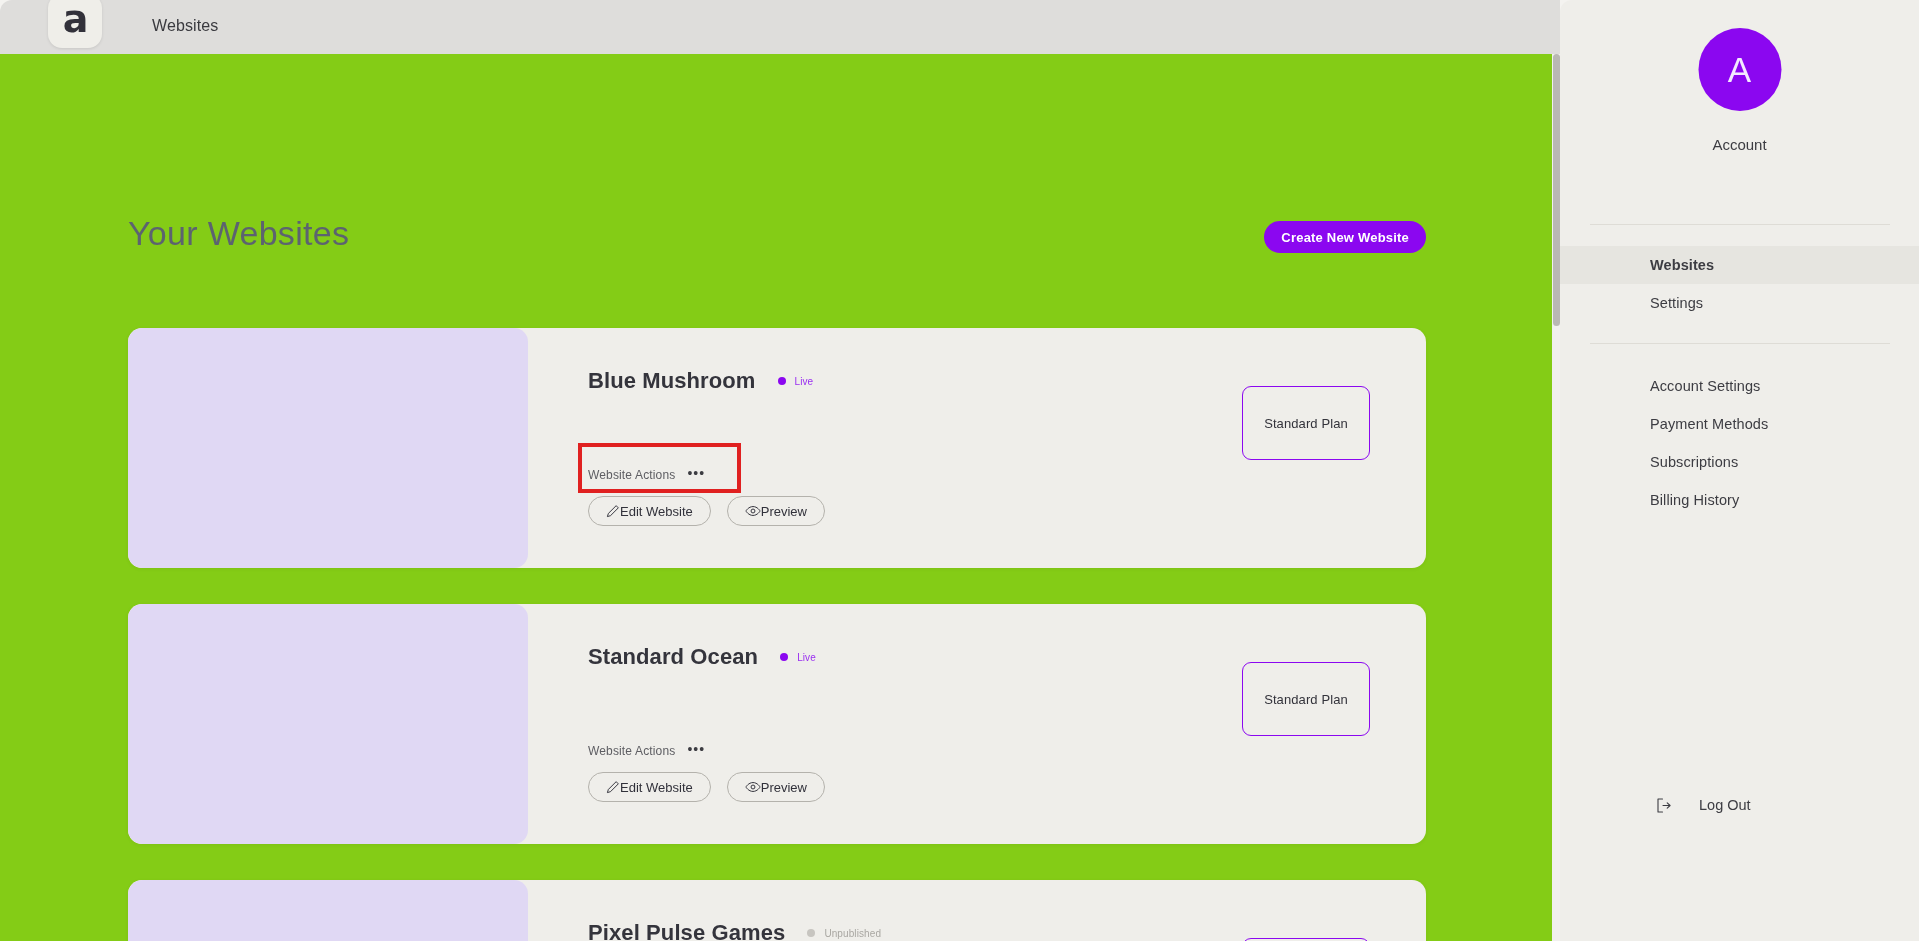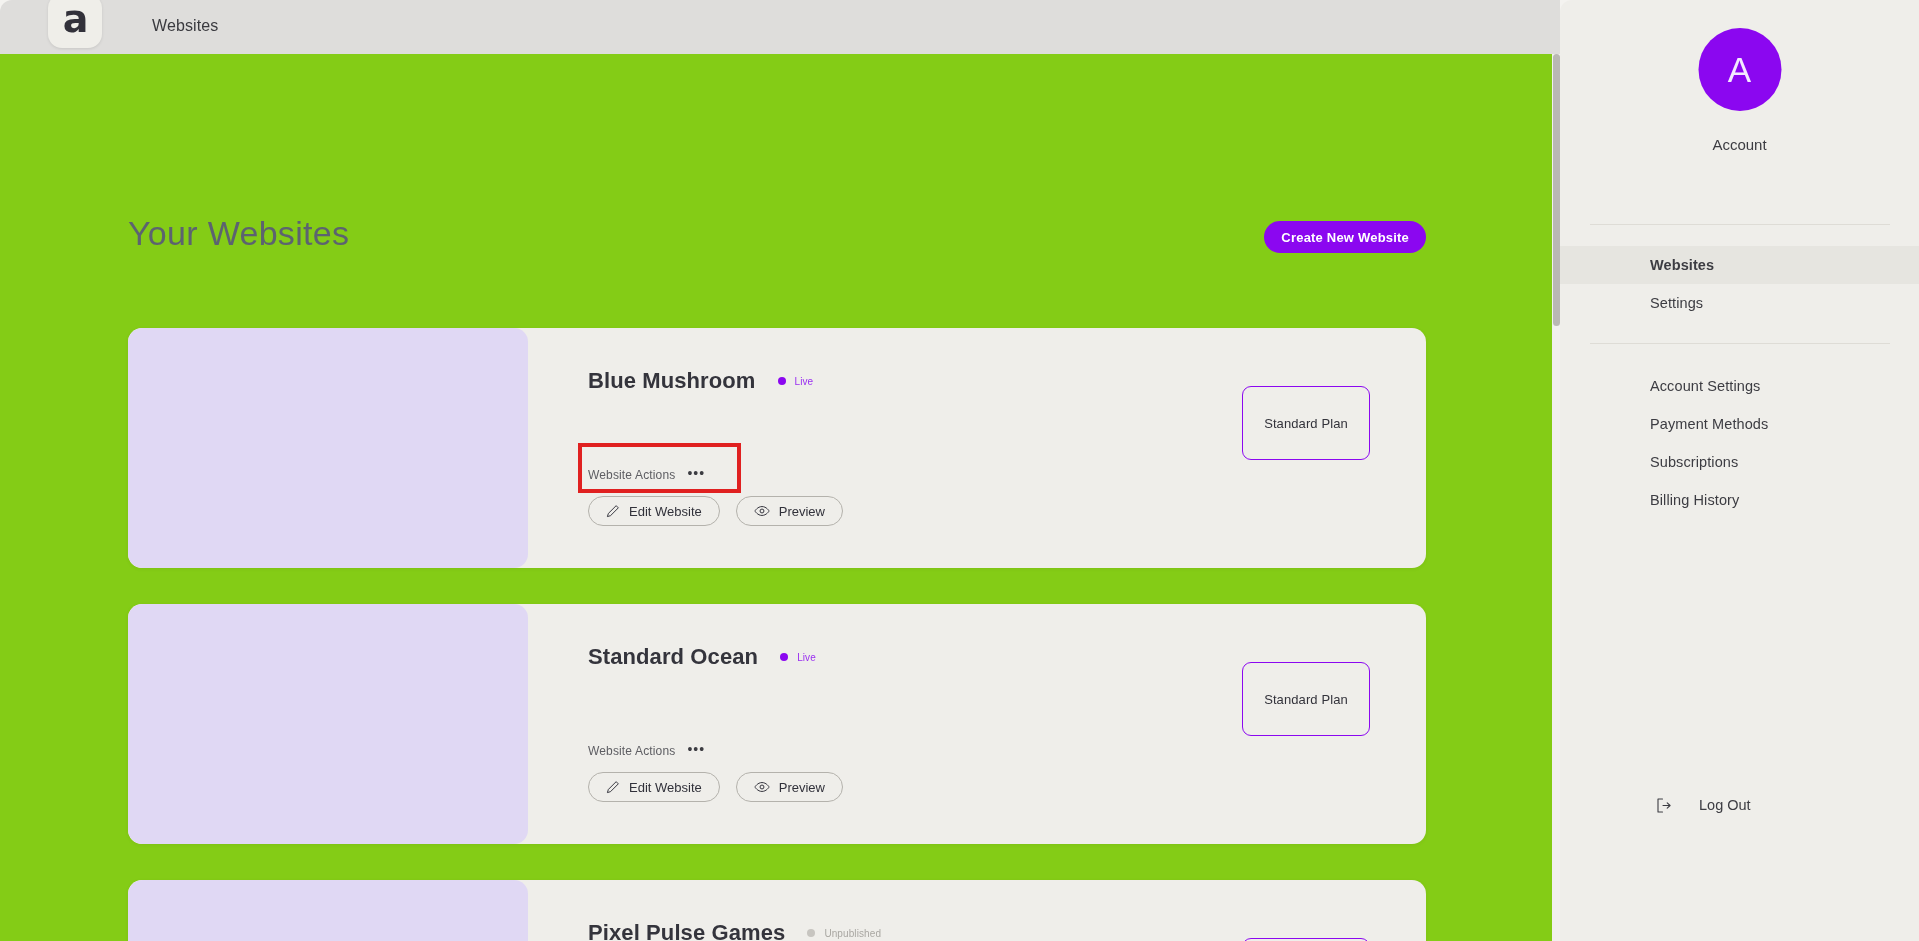--- a/index.html
+++ b/index.html
@@ -119,21 +119,21 @@
     font-size: 14px; letter-spacing: 1px; line-height: 1;
     transform: translateY(-2px);
   }
   .btn-row { position: absolute; left: 0; top: 168px; display: flex; gap: 16px; }
   .pill-btn {
     height: 30px; padding: 8px 17px;
     background: transparent;
     border: 1px solid #b4b2ac; border-radius: 16px;
     font-family: "Liberation Sans", sans-serif;
     font-size: 13px; color: #31313a;
-    display: flex; align-items: center; gap: 9px;
+    display: flex; align-items: center; 
     cursor: pointer;
   }
   .pill-btn svg { display: block; }
 
   .plan-box {
     position: absolute; right: 56px; top: 58px;
     width: 128px; height: 74px;
     border: 1.5px solid #8b07f0; border-radius: 9px;
     display: flex; align-items: center; justify-content: center;
     font-size: 13px; color: #33333b; letter-spacing: .1px;

